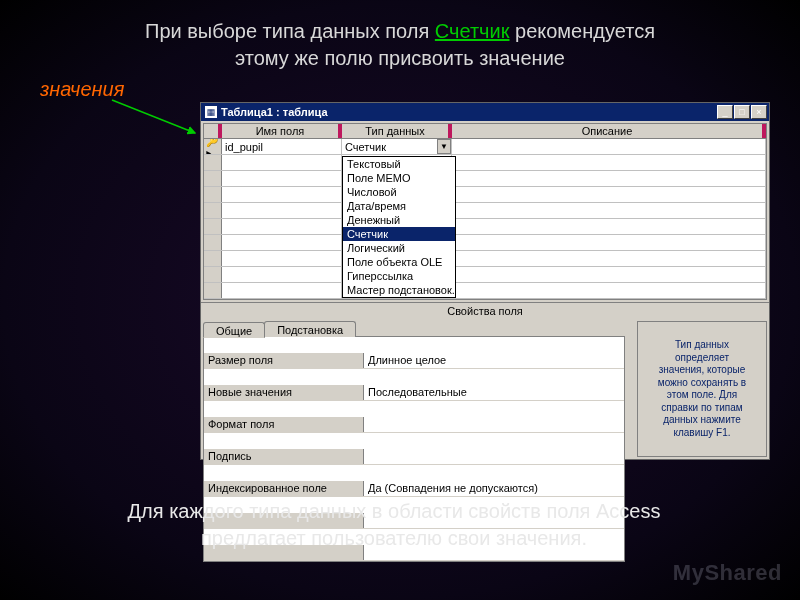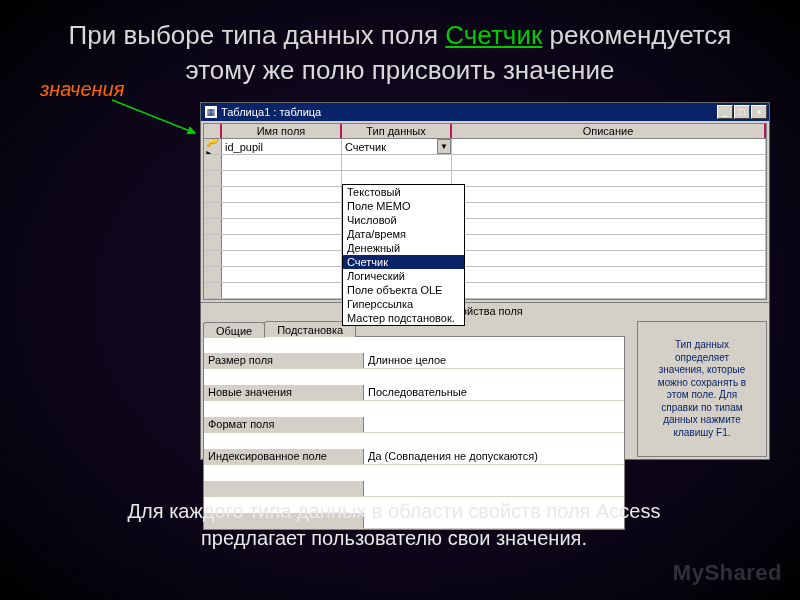--- a/index.html
+++ b/index.html
@@ -5,21 +5,21 @@
   * { margin: 0; padding: 0; box-sizing: border-box; }
   body {
     width: 800px; height: 600px;
     background: radial-gradient(ellipse at center, #1a0a2a 0%, #0a0515 70%, #000000 100%);
     font-family: Arial, sans-serif;
     position: relative;
     overflow: hidden;
   }
   .slide-text-top {
     color: #d8d8d8;
-    font-size: 26px;
+    font-size: 20px;
     text-align: center;
     padding: 18px 40px 0 40px;
     line-height: 1.35;
   }
   .highlight { color: #00cc00; text-decoration: underline; }
   .key-label {
     color: #ff6600;
     font-style: italic;
     font-size: 20px;
     position: absolute;
@@ -70,21 +70,21 @@
     padding: 0 2px 0 4px;
   }
   .titlebar .t-icon {
     width: 12px; height: 12px;
     background: #fff;
     margin-right: 4px;
     display: inline-flex;
     align-items: center; justify-content: center;
     font-size: 9px; color: #0a246a;
   }
-  .titlebar .t-title { flex: 1; font-weight: normal; font-size: 11px; }
+  .titlebar .t-title { flex: 1; font-weight: bold; font-size: 11px; }
   .titlebar .win-btns { display: flex; gap: 1px; }
   .titlebar .win-btn {
     width: 16px; height: 14px;
     background: #d4d0c8;
     border: 1px solid #fff;
     border-right-color: #404040; border-bottom-color: #404040;
     font-size: 9px; line-height: 12px; text-align: center;
     font-family: Arial;
   }
 
@@ -93,21 +93,21 @@
     background: #fff;
     border: 1px solid #808080;
     margin: 2px;
   }
   .dg-header {
     display: flex;
     background: #d4d0c8;
     border-bottom: 1px solid #808080;
   }
   .dg-header .hcell {
-    border-right: 2px solid #be185d;
+    border-right: 4px solid #be185d;
     text-align: center;
     padding: 1px 0;
     font-size: 11px;
     background: #d4d0c8;
   }
   .col-selector { width: 18px; flex: none; }
   .col-name { width: 120px; flex: none; }
   .col-type { width: 110px; flex: none; }
   .col-desc { flex: 1; }
   .dg-row { display: flex; height: 16px; border-bottom: 1px solid #c0c0c0; }
@@ -132,25 +132,24 @@
     background: #d4d0c8;
     border: 1px solid #808080;
     display: flex; align-items: center; justify-content: center;
     font-size: 8px;
   }
 
   
   .dropdown {
     position: absolute;
     left: 141px; top: 53px;
-    width: 123px;
+    width: 114px;
     background: #fff;
     border: 1px solid #000;
     z-index: 10;
-    margin-top: 28px;
   }
   .dropdown .dd-item {
     padding: 1px 4px;
     font-size: 11px;
     white-space: nowrap;
     overflow: hidden;
   }
   .dropdown .dd-item.sel {
     background: #0a246a; color: #fff;
   }
@@ -361,20 +360,24 @@
         </div>
         <div class="prop-row">
           <div class="plabel">Новые значения</div>
           <div class="pval">Последовательные</div>
         </div>
         <div class="prop-row">
           <div class="plabel">Формат поля</div>
           <div class="pval"></div>
         </div>
         <div class="prop-row">
+          <div class="plabel">Подпись</div>
+          <div class="pval"></div>
+        </div>
+        <div class="prop-row">
           <div class="plabel">Индексированное поле</div>
           <div class="pval">Да (Совпадения не допускаются)</div>
         </div>
         <div class="prop-row">
             <div class="plabel"></div>
             <div class="pval"></div>
           </div>
         <div class="prop-row">
             <div class="plabel"></div>
             <div class="pval"></div>

